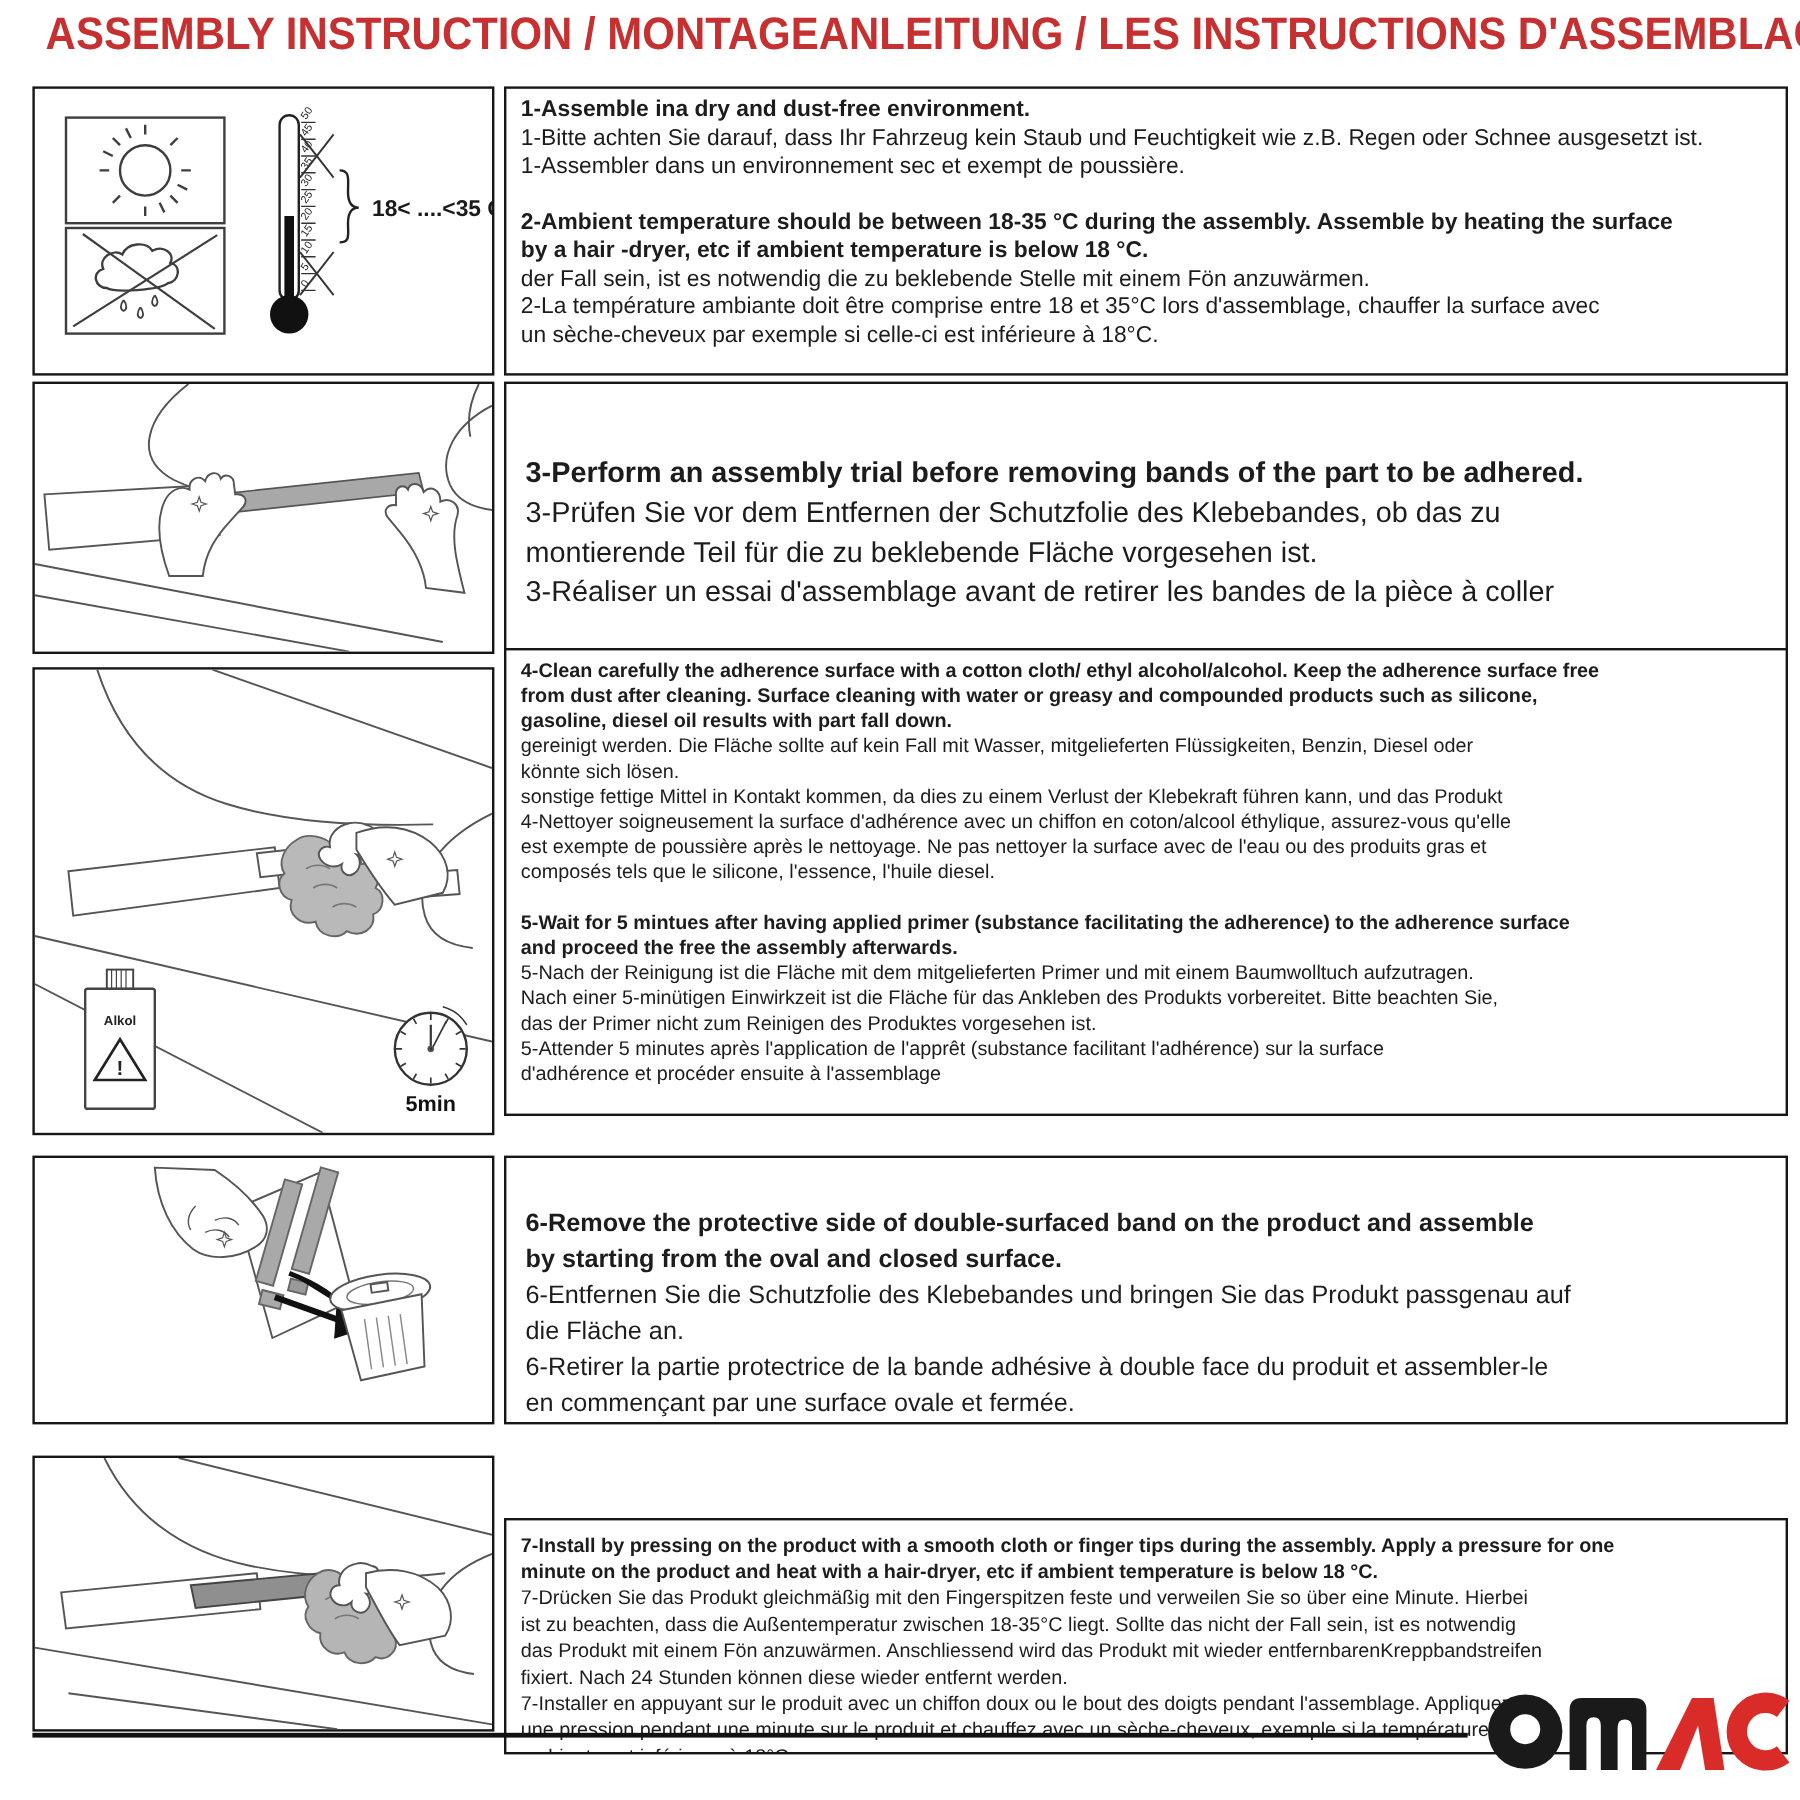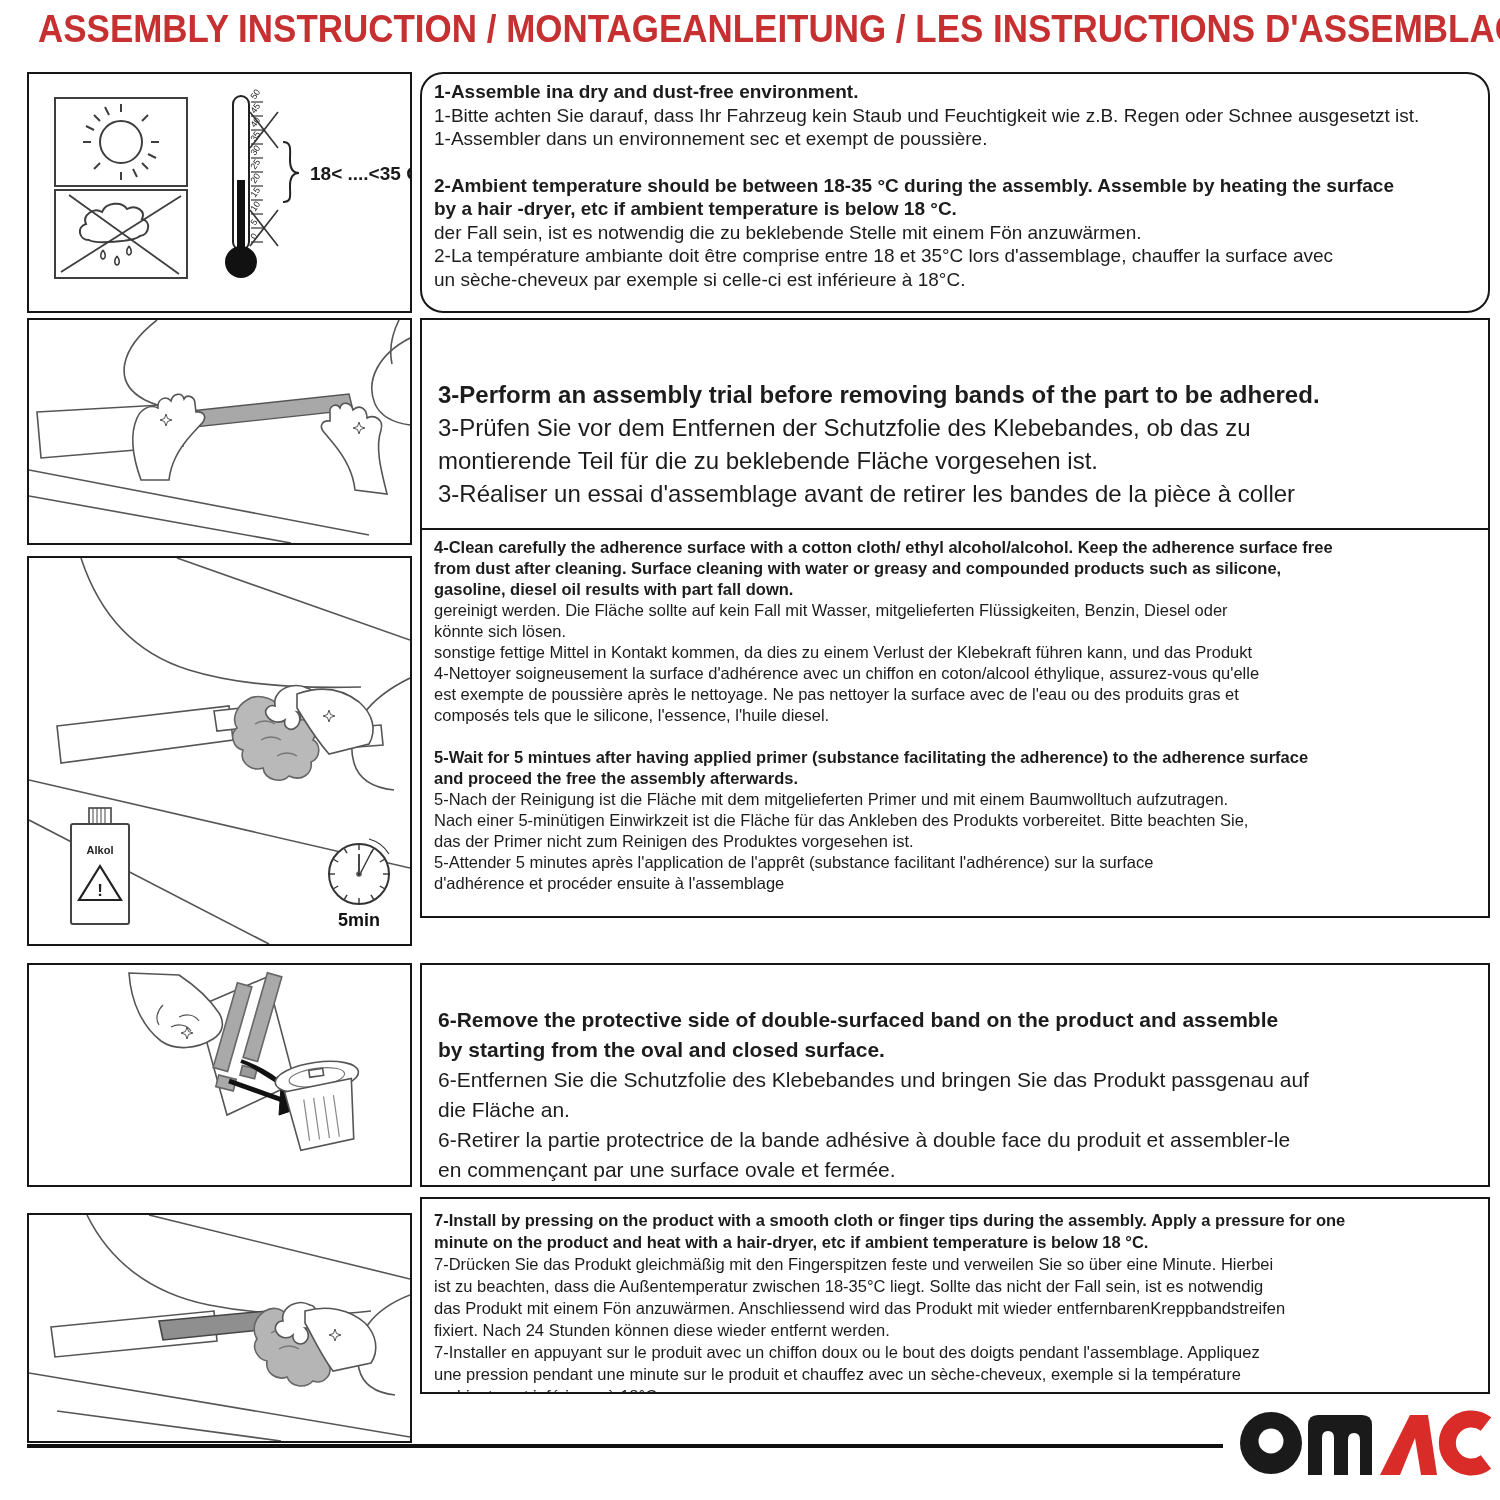--- a/index.html
+++ b/index.html
@@ -6,21 +6,21 @@
   .page{position:relative;width:1500px;height:1500px;background:#fff;overflow:hidden;
         font-family:"Liberation Sans",sans-serif;color:#1c1c1c;}
   .title{position:absolute;left:38px;top:8px;font-size:38px;font-weight:bold;color:#c63031;
          white-space:nowrap;transform:scaleX(.92);transform-origin:0 50%;letter-spacing:0px;}
   .box{position:absolute;border:2px solid #161616;background:#fff;box-sizing:border-box;}
   .panel{left:27px;width:385px;}
   .textbox{left:420px;width:1070px;padding:5px 12px;overflow:hidden;}
   .tline{white-space:nowrap;overflow:hidden;}
   .tline.bold{font-weight:bold;}
   
-  .s1{font-size:19px;line-height:23.5px;padding-top:6px;border-radius:23px;}
+  .s1{font-size:19px;line-height:23.5px;padding-top:6px;}
   .s1 .spacer{height:23px;}
   .s2{font-size:24px;line-height:33px;padding-top:58px;padding-left:16px;}
   .s3{font-size:16.5px;line-height:21px;padding-top:7px;}
   .s3 .spacer{height:21px;}
   .s4{font-size:21px;line-height:30px;padding-top:40px;padding-left:16px;}
   .s5{font-size:16.5px;line-height:22px;padding-top:10px;}
   .rule{position:absolute;left:27px;top:1444px;width:1196px;height:4px;background:#111;}
   .logo{position:absolute;left:1240px;top:1410px;width:258px;height:66px;}
   svg{display:block;}
   svg text{font-family:"Liberation Sans",sans-serif;}
@@ -183,21 +183,21 @@
             <line x1="-12" y1="-20.8" x2="-14.5" y2="-25.1"></line>
         </g>
         <line x1="0" y1="2" x2="0" y2="-20" stroke="#333" stroke-width="1.8"></line>
         <line x1="0" y1="2" x2="13" y2="-23" stroke="#333" stroke-width="1.4"></line>
         <circle cx="0" cy="0" r="2" fill="#333"></circle>
         <path d="M10,-35 A34,34 0 0 1 30,-20" stroke="#333" stroke-width="1.2"></path>
         <text x="0" y="52" text-anchor="middle" font-size="18" font-weight="bold" fill="#111" stroke="none">5min</text>
       </g>
     </svg>
   </div>
-  <div class="box textbox s3" style="top:528px;height:390px">
+  <div class="box textbox s3" style="top:540px;height:390px">
       <div class="tline bold">4-Clean carefully the adherence surface with a cotton cloth/ ethyl alcohol/alcohol. Keep the adherence surface free</div>
       <div class="tline bold">from dust after cleaning. Surface cleaning with water or greasy and compounded products such as silicone,</div>
       <div class="tline bold">gasoline, diesel oil results with part fall down.</div>
       <div class="tline regular">gereinigt werden. Die Fläche sollte auf kein Fall mit Wasser, mitgelieferten Flüssigkeiten, Benzin, Diesel oder</div>
       <div class="tline regular">könnte sich lösen.</div>
       <div class="tline regular">sonstige fettige Mittel in Kontakt kommen, da dies zu einem Verlust der Klebekraft führen kann, und das Produkt</div>
       <div class="tline regular">4-Nettoyer soigneusement la surface d'adhérence avec un chiffon en coton/alcool éthylique, assurez-vous qu'elle</div>
       <div class="tline regular">est exempte de poussière après le nettoyage. Ne pas nettoyer la surface avec de l'eau ou des produits gras et</div>
       <div class="tline regular">composés tels que le silicone, l'essence, l'huile diesel.</div>
       <div class="spacer"></div>
@@ -263,21 +263,21 @@
       <line x1="28" y1="196" x2="252" y2="226"></line>
       <g>
         <path d="M236,96 C226,102 222,114 228,124 C222,132 228,144 238,146 C236,158 248,166 258,162 C262,172 276,174 284,166 C294,170 304,160 300,150 C308,144 306,132 298,130 C302,120 294,110 284,112 C282,100 268,94 258,100 C252,92 242,92 236,96 Z" fill="#b5b5b5" stroke="#666"></path>
         <path d="M242,118 C248,114 256,114 262,118 M250,134 C256,130 264,130 270,134" stroke="#777" stroke-width="1.3"></path>
         <path d="M268,88 C258,90 252,98 254,106 C248,106 244,112 248,118 C252,124 260,124 264,120 C263,126 269,131 275,128 C281,124 280,117 276,113 C284,114 288,106 282,101 C288,100 288,91 281,90 C277,88 272,87 268,88 Z" fill="#fff" stroke="#555"></path>
         <path d="M276,96 C298,90 320,94 336,108 C348,120 350,136 342,148 L304,156 C292,140 282,118 276,108 Z" fill="#fff" stroke="#555"></path>
         <path d="M0,-6 L1.5,-1.5 L6,0 L1.5,1.5 L0,6 L-1.5,1.5 L-6,0 L-1.5,-1.5 Z" transform="translate(306,120)" stroke-width="1"></path>
       </g>
     </svg>
   </div>
-  <div class="box textbox s5" style="top:1197px;height:197px">
+  <div class="box textbox s5" style="top:1265px;height:197px">
       <div class="tline bold">7-Install by pressing on the product with a smooth cloth or finger tips during the assembly. Apply a pressure for one</div>
       <div class="tline bold">minute on the product and heat with a hair-dryer, etc if ambient temperature is below 18 °C.</div>
       <div class="tline regular">7-Drücken Sie das Produkt gleichmäßig mit den Fingerspitzen feste und verweilen Sie so über eine Minute. Hierbei</div>
       <div class="tline regular">ist zu beachten, dass die Außentemperatur zwischen 18-35°C liegt. Sollte das nicht der Fall sein, ist es notwendig</div>
       <div class="tline regular">das Produkt mit einem Fön anzuwärmen. Anschliessend wird das Produkt mit wieder entfernbarenKreppbandstreifen</div>
       <div class="tline regular">fixiert. Nach 24 Stunden können diese wieder entfernt werden.</div>
       <div class="tline regular">7-Installer en appuyant sur le produit avec un chiffon doux ou le bout des doigts pendant l'assemblage. Appliquez</div>
       <div class="tline regular">une pression pendant une minute sur le produit et chauffez avec un sèche-cheveux, exemple si la température</div>
       <div class="tline regular">ambiante est inférieure à 18°C</div>
     </div>

